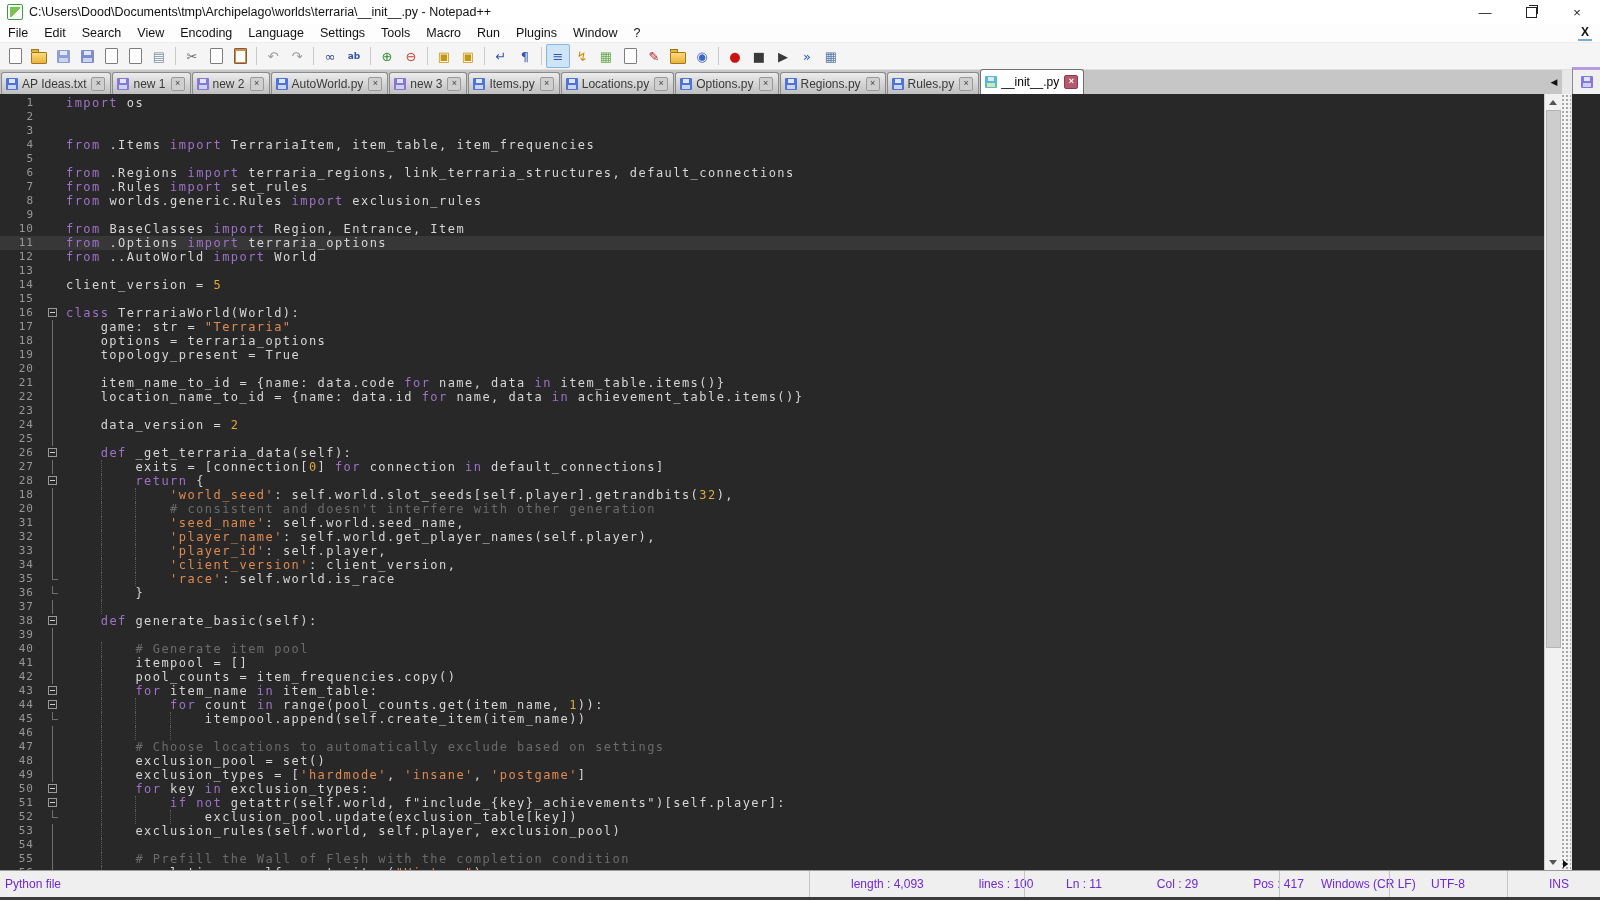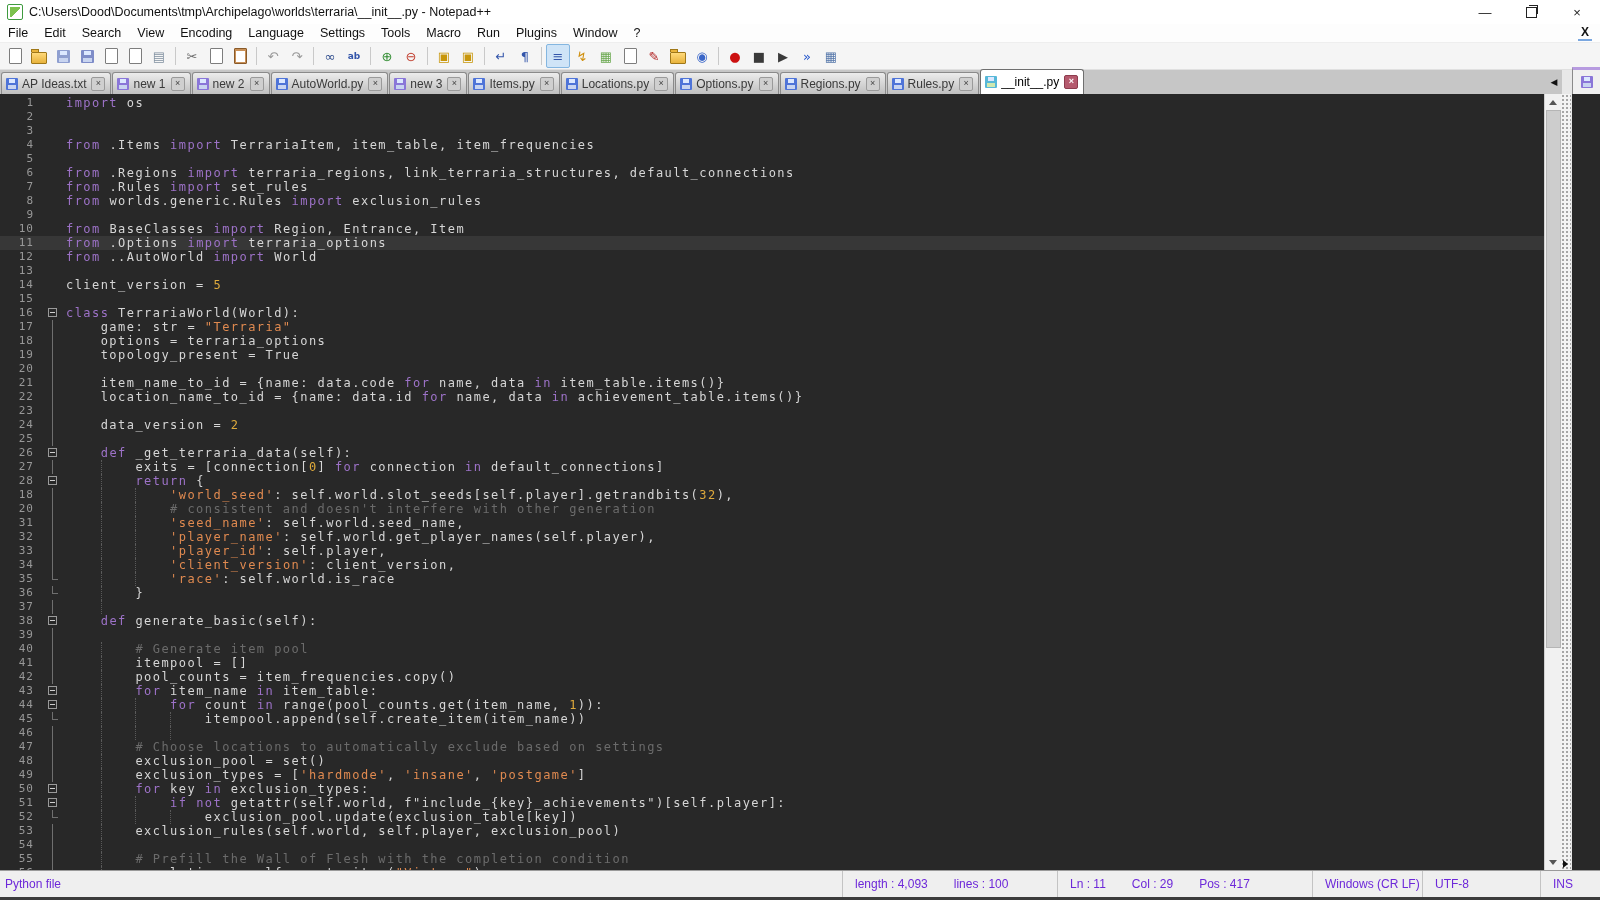--- a/index.html
+++ b/index.html
@@ -79,21 +79,21 @@
   .tri-down{width:0;height:0;border-left:4px solid transparent;border-right:4px solid transparent;border-top:5px solid #555;}
   .vthumb{position:absolute;left:1px;top:16px;width:13px;height:536px;background:#cdcdcd;border:1px solid #b5b5b5;}
   .splitter{width:10px;flex:none;background:#f4f4f4;background-image:radial-gradient(#a6a6a6 1px,transparent 1.2px);background-size:4px 4px;position:relative;}
   .splitter .tri-right{position:absolute;bottom:2px;left:2px;width:0;height:0;border-top:4px solid transparent;border-bottom:4px solid transparent;border-left:5px solid #111;}
   .sliverpane{width:28px;flex:none;background:var(--editor-bg);border-left:1px solid #e8e8e8;}
 
   
   .statusbar{height:26px;background:#efefef;border-top:1px solid #9a9a9a;display:flex;align-items:center;font-size:12px;color:#6d28d9;flex:none;}
   .sb-left{flex:1;padding-left:5px;}
   .sb-sec{height:100%;display:flex;align-items:center;border-left:1px solid #c3c3c3;box-sizing:border-box;padding-left:12px;flex:none;}
-  .sb-sec span{margin-right:26px;white-space:nowrap;}
+  .sb-sec span{margin-right:26px;white-space:nowrap;margin-left:29px;}
   .bottomstrip{height:6px;background:#3c3c3c;flex:none;}
 </style>
 </head>
 <body>
 
 <div class="win">
 
   <div class="titlebar">
     <span class="appicon"></span>
     <span>C:\Users\Dood\Documents\tmp\Archipelago\worlds\terraria\__init__.py - Notepad++</span>
@@ -730,19 +730,19 @@
       <span>Ln : 11</span>
       <span>Col : 29</span>
       <span>Pos : 417</span>
     </span>
     <span class="sb-sec" style="width:110px">
       <span>Windows (CR LF)</span>
     </span>
     <span class="sb-sec" style="width:118px">
       <span>UTF-8</span>
     </span>
-    <span class="sb-sec" style="width:60px">
+    <span class="sb-sec" style="width:93px">
       <span>INS</span>
     </span>
   </div>
   <div class="bottomstrip"></div>
 
 </div>
 
 </body></html>

